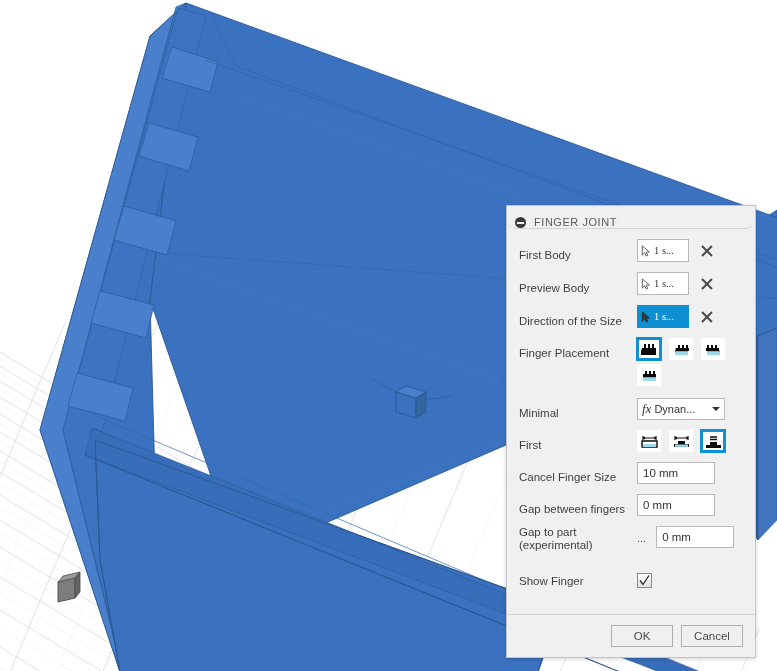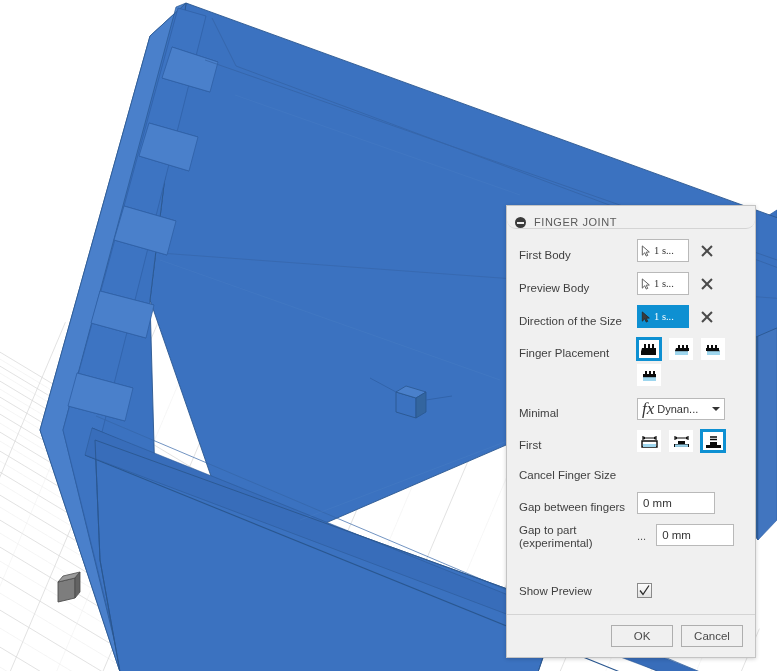--- a/index.html
+++ b/index.html
@@ -179,21 +179,21 @@
     padding: 0 4px;
     box-sizing: border-box;
     gap: 3px;
     font-size: 11px;
     color: #333;
     cursor: pointer;
   }
   .dropdown .fx {
     font-family: "Liberation Serif", serif;
     font-style: italic;
-    font-size: 17px;
+    font-size: 13px;
     color: #333;
     flex: 0 0 auto;
   }
   .dropdown .dval { flex: 1 1 auto; white-space: nowrap; overflow: hidden; }
   .dropdown .caret {
     width: 0; height: 0;
     border-left: 4px solid transparent;
     border-right: 4px solid transparent;
     border-top: 4px solid #333;
     flex: 0 0 auto;
@@ -205,21 +205,21 @@
     background: #ffffff;
     border: 1px solid #b9b9b9;
     font-size: 11.5px;
     color: #333;
     padding: 0 5px;
     box-sizing: border-box;
     font-family: "Liberation Sans", sans-serif;
     outline: none;
   }
 
-  .row.gaptopart { align-items: flex-start; margin-bottom: 28px; }
+  .row.gaptopart { align-items: flex-start; margin-bottom: 16px; }
   .row.gaptopart .lbl { padding-top: 0px; }
   .ellipsis {
     font-size: 11px;
     color: #555;
     margin-right: 4px;
     align-self: flex-end;
     padding-bottom: 4px;
     cursor: pointer;
   }
 
@@ -563,20 +563,23 @@
                 <path d="M6 4 h7 M6 6.5 h7" stroke="#0a0a0a" stroke-width="1.3" fill="none"></path>
                 <path d="M2 12 h4 v-3 h7 v3 h4 v3 h-15 z" fill="#0a0a0a"></path>
               </svg>
             </span>
           </div>
         </div>
       </div>
 
       <div class="row">
         <div class="lbl">Cancel Finger Size</div>
+        <div class="ctl">
+          <input class="txtfield" type="text" value="10 mm" style="">
+        </div>
       </div>
 
       <div class="row">
         <div class="lbl">Gap between fingers</div>
         <div class="ctl">
           <input class="txtfield" type="text" value="0 mm" style="">
         </div>
       </div>
 
       <div class="row gaptopart">
@@ -584,21 +587,21 @@
           <div>Gap to part</div>
           <div>(experimental)</div>
         </div>
         <div class="ctl" style="align-items:flex-end;">
           <span class="ellipsis">...</span>
           <input class="txtfield" type="text" value="0 mm" style="">
         </div>
       </div>
 
       <div class="row">
-        <div class="lbl">Show Preview</div>
+        <div class="lbl">Show Finger</div>
         <div class="ctl">
           <span class="chk">
             <svg width="11" height="11" viewBox="0 0 11 11">
               <path d="M1 5.5 L4 9.5 L10 0.5" fill="none" stroke="#2b2b2b" stroke-width="1.3"></path>
             </svg>
           </span>
         </div>
       </div>
 
     </div>

